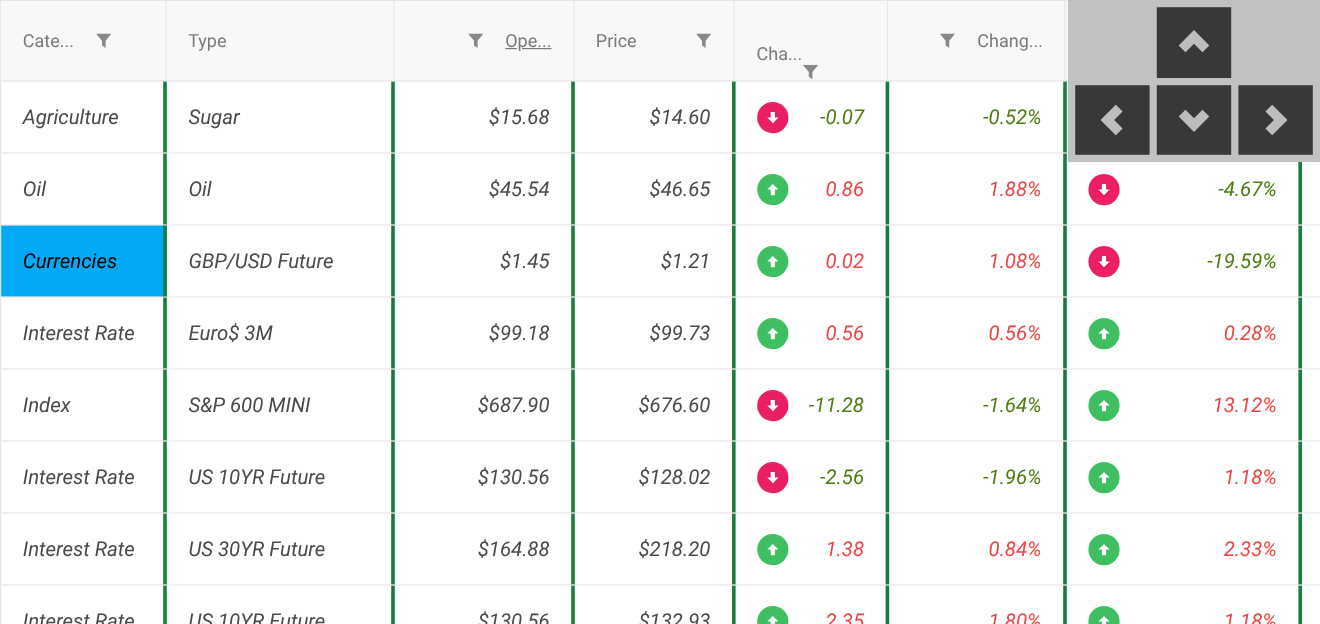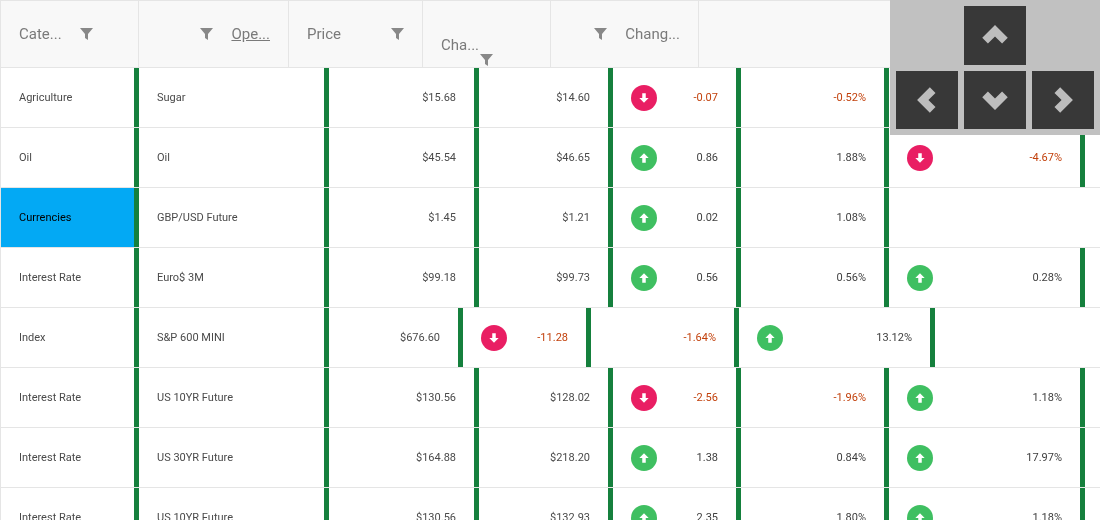--- a/index.html
+++ b/index.html
@@ -49,23 +49,24 @@
     .filter-icon.right-gap { margin-left: 18px; }
     .data-row {
       display: flex;
       height: 60px;
       border-bottom: 1px solid #e5e5e5;
     }
     .cell {
       display: flex;
       align-items: center;
       padding: 0 18px;
-      font-size: 11px;
+      font-size: 17px;
       color: #4a4a4a;
-      border-right: 5px solid #15803d;
+      border-right: 3px solid #15803d;
+      font-style: italic;
     }
     .cell.num { justify-content: flex-end; color: #4a4a4a; }
     .cell.category { color: #4a4a4a; }
     .cell.selected { background: #03a9f4; color: #000000; }
     .col-cat { width: 138px; }
     .col-type { width: 190px; }
     .col-open { width: 150px; align-items: center; }
     .col-price { width: 134px; align-items: center; }
     .col-change { width: 128px; }
     .col-changepct { width: 148px; }
@@ -76,22 +77,22 @@
       border-radius: 50%;
       display: flex;
       align-items: center;
       justify-content: center;
       margin-right: auto;
       flex-shrink: 0;
     }
     .arrow-badge.up { background: #3fbf61; }
     .arrow-badge.down { background: #e91e63; }
     .arrow-badge svg { display: block; }
-    .val-up { color: #404040; }
-    .val-down { color: #c2410c; }
+    .val-up { color: #ef4444; }
+    .val-down { color: #4d7c0f; }
     .hdr-col-cat { width: 138px; }
     .hdr-col-type { width: 190px; }
     .hdr-col-open { width: 150px; text-decoration: underline; }
     .hdr-col-price { width: 134px; }
     .hdr-col-change { width: 128px; flex-direction: column; }
     .hdr-col-changepct { width: 148px; }
     .hdr-col-val { width: 212px; }
 
     
     .dpad {
@@ -127,20 +128,23 @@
 <div class="grid">
   <div class="header-row">
     <div class="header-cell hdr-col-cat">
       <span class="header-label">Cate...</span>
       <span class="filter-icon right-gap">
         <svg width="13" height="13" viewBox="0 0 13 13">
             <path d="M0 0 H13 L8 6 V12 L5 10 V6 Z" fill="#888"></path>
           </svg>
       </span>
     </div>
+    <div class="header-cell hdr-col-type">
+      <span class="header-label">Type</span>
+    </div>
     <div class="header-cell right hdr-col-open">
       <span class="filter-icon left-gap">
         <svg width="13" height="13" viewBox="0 0 13 13">
             <path d="M0 0 H13 L8 6 V12 L5 10 V6 Z" fill="#888"></path>
           </svg>
       </span>
       <span class="header-label">Ope...</span>
     </div>
     <div class="header-cell right hdr-col-price">
       <span class="header-label" style="margin-right:auto">Price</span>
@@ -247,20 +251,28 @@
           <span class="arrow-badge up">
             <svg width="14" height="14" viewBox="0 0 24 24">
               <path d="M12 4 L20 12 L15 12 L15 20 L9 20 L9 12 L4 12 Z" fill="#fff"></path>
             </svg>
           </span>
           <span class="val-up">0.02</span>
         </div>
         <div class="cell num col-changepct">
           <span class="val-up">1.08%</span>
         </div>
+        <div class="cell num col-val">
+          <span class="arrow-badge down">
+            <svg width="14" height="14" viewBox="0 0 24 24">
+              <path d="M12 20 L4 12 L9 12 L9 4 L15 4 L15 12 L20 12 Z" fill="#fff"></path>
+            </svg>
+          </span>
+          <span class="val-down">-19.59%</span>
+        </div>
       </div>
       <div class="data-row">
         <div class="cell category col-cat">
           <span>Interest Rate</span>
         </div>
         <div class="cell col-type">
           <span>Euro$ 3M</span>
         </div>
         <div class="cell num col-open">
           <span>$99.18</span>
@@ -288,20 +300,23 @@
           <span class="val-up">0.28%</span>
         </div>
       </div>
       <div class="data-row">
         <div class="cell category col-cat">
           <span>Index</span>
         </div>
         <div class="cell col-type">
           <span>S&amp;P 600 MINI</span>
         </div>
+        <div class="cell num col-open">
+          <span>$687.90</span>
+        </div>
         <div class="cell num col-price">
           <span>$676.60</span>
         </div>
         <div class="cell num col-change">
           <span class="arrow-badge down">
             <svg width="14" height="14" viewBox="0 0 24 24">
               <path d="M12 20 L4 12 L9 12 L9 4 L15 4 L15 12 L20 12 Z" fill="#fff"></path>
             </svg>
           </span>
           <span class="val-down">-11.28</span>
@@ -374,21 +389,21 @@
         </div>
         <div class="cell num col-changepct">
           <span class="val-up">0.84%</span>
         </div>
         <div class="cell num col-val">
           <span class="arrow-badge up">
             <svg width="14" height="14" viewBox="0 0 24 24">
               <path d="M12 4 L20 12 L15 12 L15 20 L9 20 L9 12 L4 12 Z" fill="#fff"></path>
             </svg>
           </span>
-          <span class="val-up">17.97%</span>
+          <span class="val-up">2.33%</span>
         </div>
       </div>
       <div class="data-row">
         <div class="cell category col-cat">
           <span>Interest Rate</span>
         </div>
         <div class="cell col-type">
           <span>US 10YR Future</span>
         </div>
         <div class="cell num col-open">

